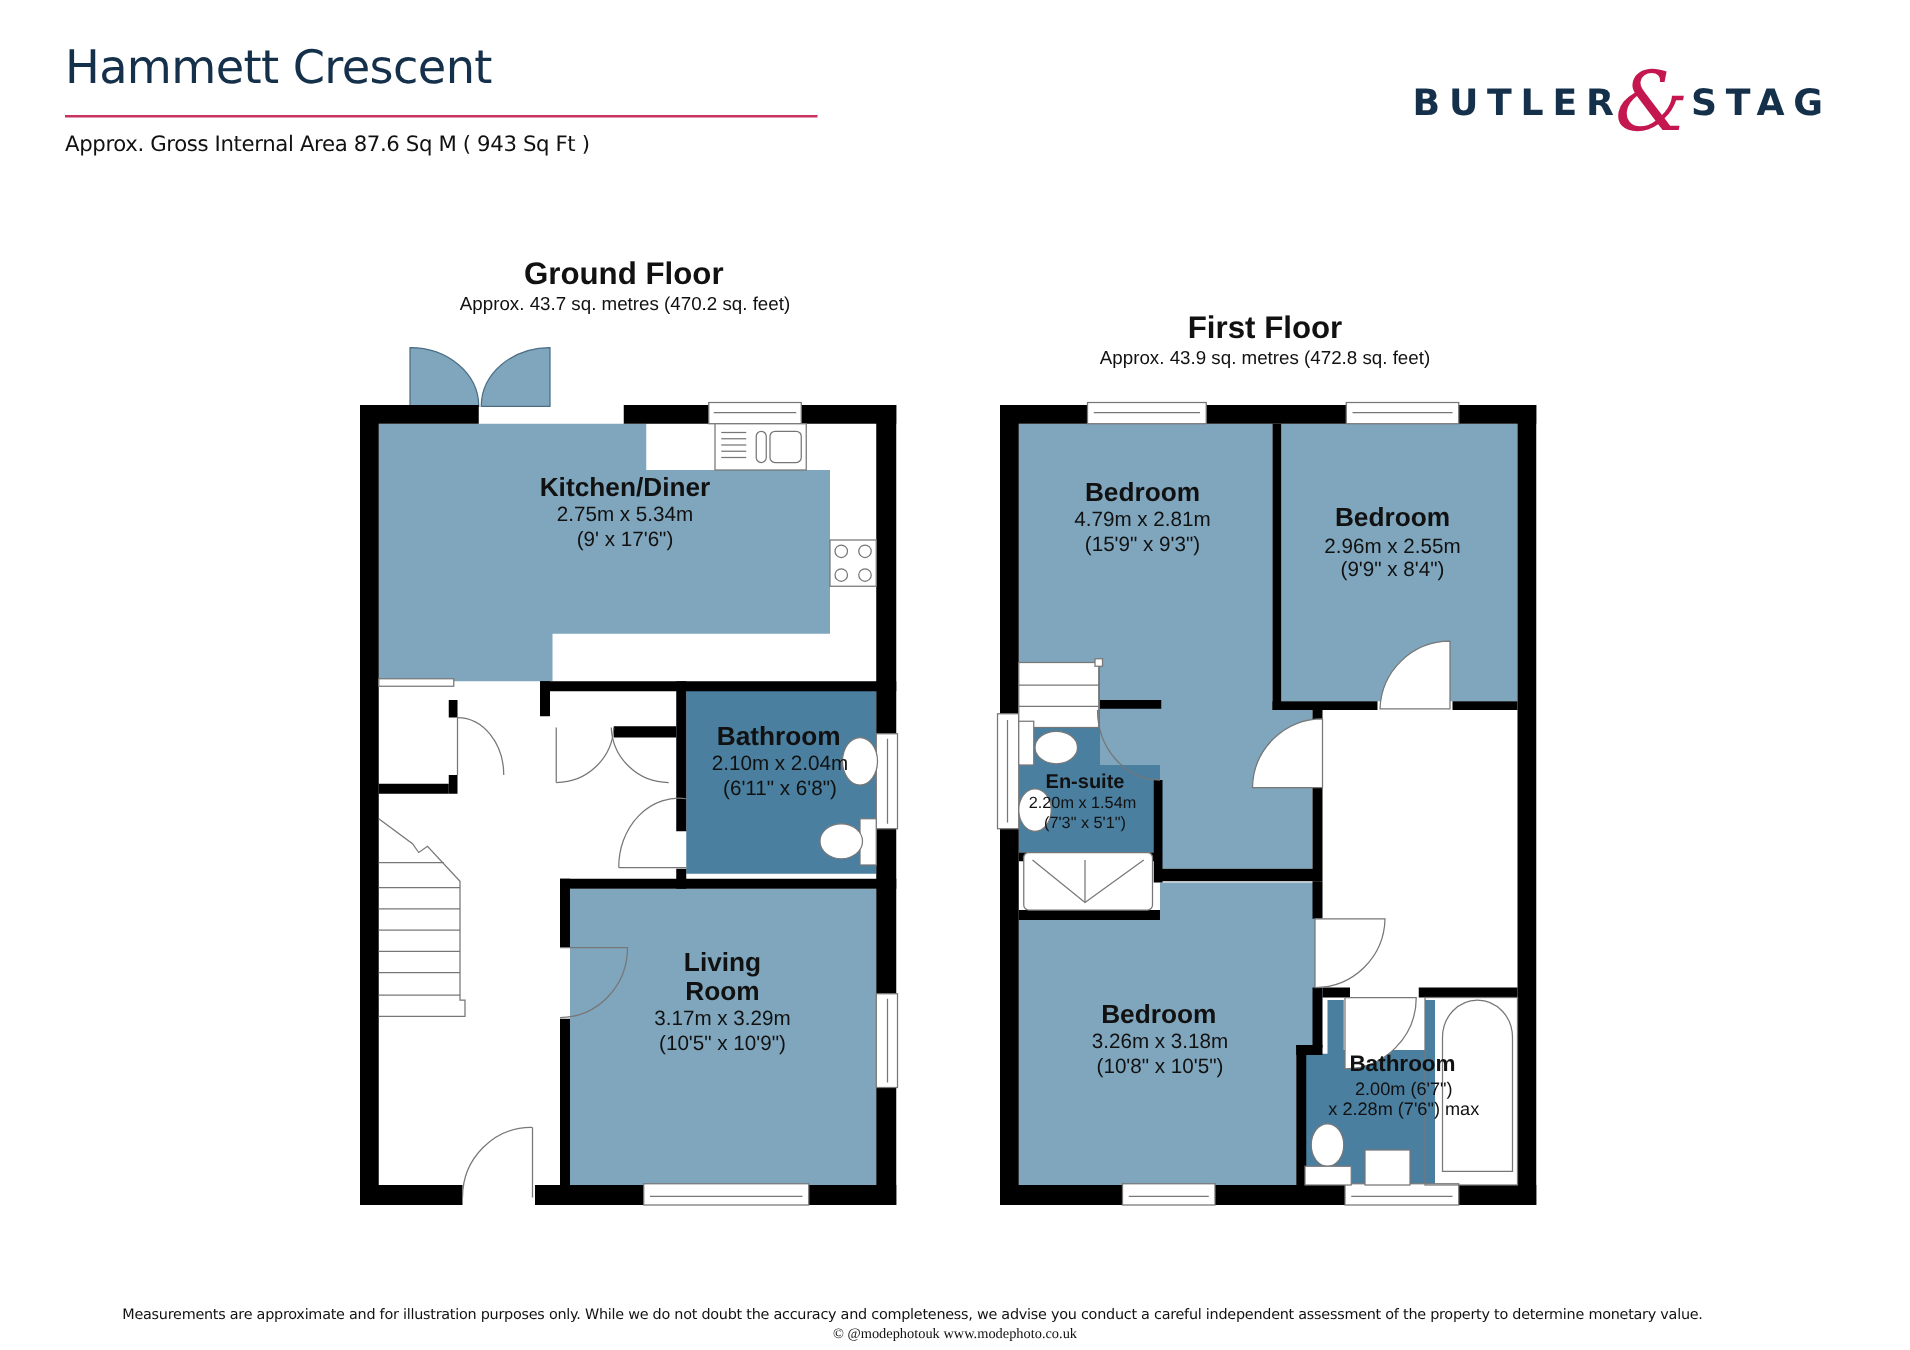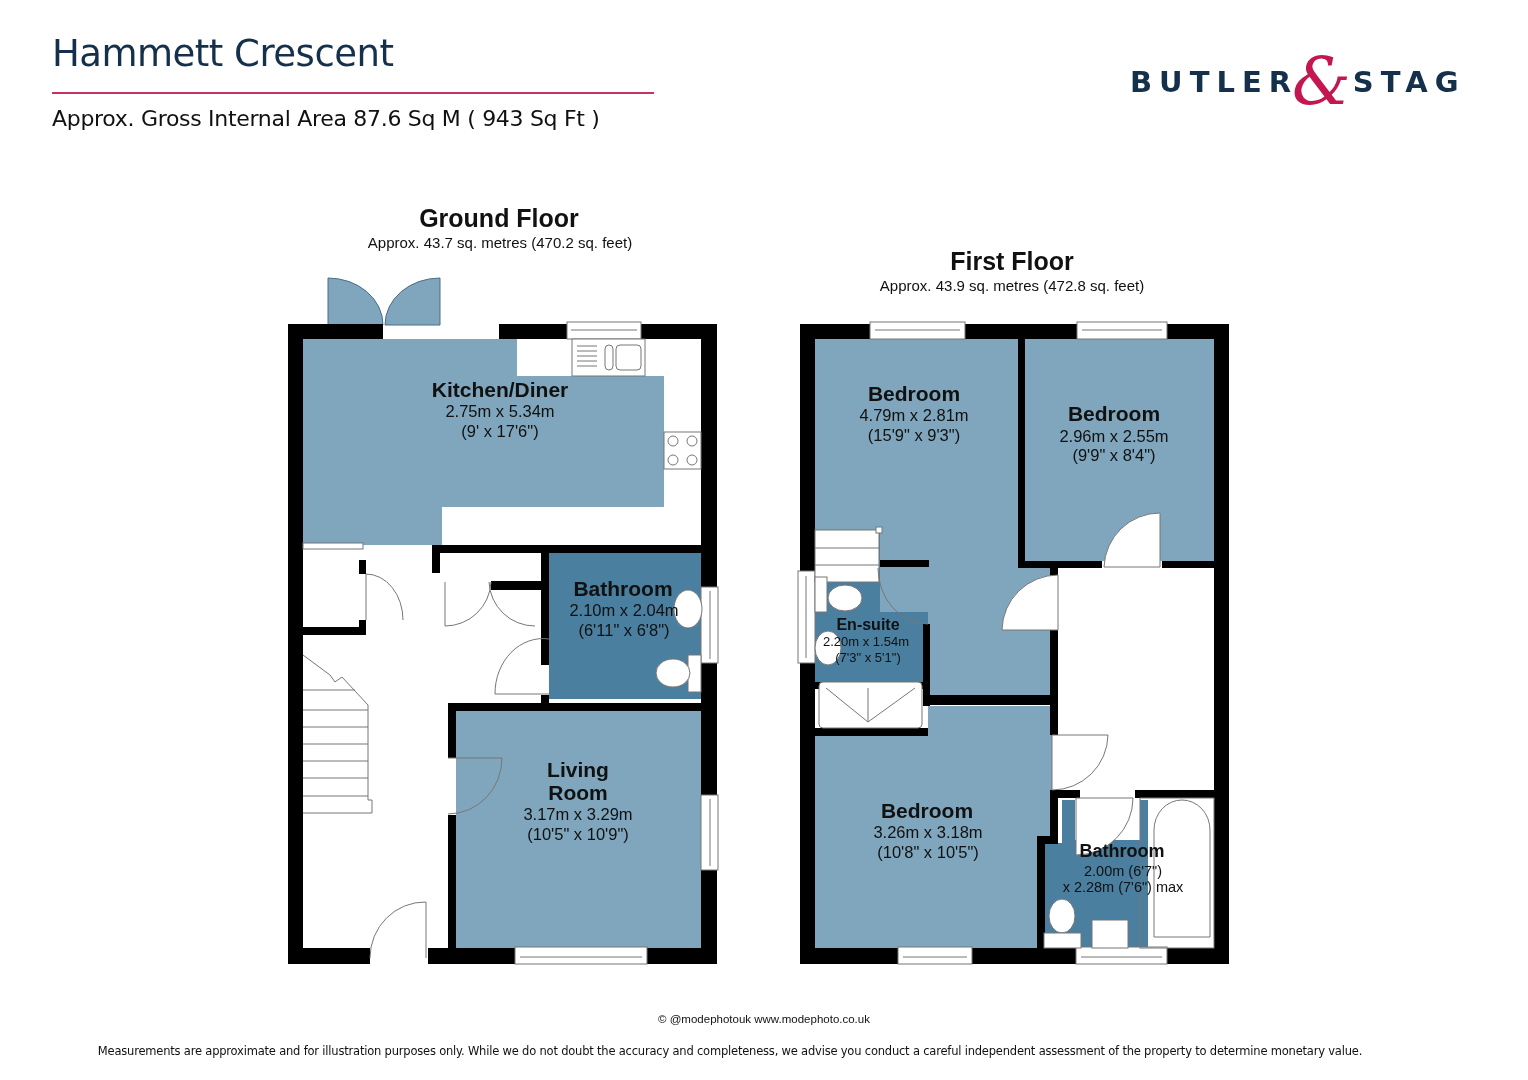--- a/index.html
+++ b/index.html
@@ -1,25 +1,25 @@
 <!DOCTYPE html>
 <html><head>
 <meta charset="utf-8">
 <style>
   html, body { margin:0; padding:0; background:#ffffff; }
   body { width:1528px; height:1080px; position:relative; overflow:hidden; font-family:"Liberation Sans", sans-serif; }
   .title { position:absolute; left:52px; top:32px; font-size:37px; color:#14304a; font-family:"DejaVu Sans", sans-serif; letter-spacing:-0.5px; }
   .title-rule { position:absolute; left:52px; top:92px; width:602px; height:1.5px; background:#c8325e; }
-  .subtitle { position:absolute; left:52px; top:106px; font-size:22px; color:#111; font-family:"DejaVu Sans", sans-serif; letter-spacing:-0.3px; }
+  .subtitle { position:absolute; left:52px; top:106px; font-size:17px; color:#111; font-family:"DejaVu Sans", sans-serif; letter-spacing:-0.3px; }
   .logo { position:absolute; left:1130px; top:50px; height:64px; display:flex; align-items:center; }
   .logo .word { font-family:"DejaVu Sans", sans-serif; font-weight:bold; font-size:29px; color:#14304a; letter-spacing:7px; }
   .logo .amp { font-family:"DejaVu Serif", serif; font-style:italic; font-size:66px; color:#c4174f; margin:0 2px 0 -6px; line-height:1; }
   svg.plan { position:absolute; left:0; top:0; }
   .disclaimer { position:absolute; left:0; width:1460px; text-align:center; top:1003px; font-size:11.5px; color:#111; font-family:"DejaVu Sans", sans-serif; letter-spacing:-0.2px;margin-top:41px; }
-  .credit { position:absolute; left:0; width:1528px; text-align:center; top:1013px; font-size:11.5px; color:#111; font-family:Liberation Sans, sans-serif; }
+  .credit { position:absolute; left:0; width:1528px; text-align:center; top:1061px; font-size:11.5px; color:#111; font-family:Liberation Serif, serif; }
   .floor-title { font-family:"Liberation Sans", sans-serif; font-weight:bold; font-size:25px; fill:#111; }
   .floor-area { font-family:"Liberation Sans", sans-serif; font-size:15px; fill:#111; }
   .room-name { font-family:"Liberation Sans", sans-serif; font-weight:bold; font-size:21px; fill:#111; }
   .room-dim { font-family:"Liberation Sans", sans-serif; font-size:16.5px; fill:#111; }
   .room-name-sm { font-family:"Liberation Sans", sans-serif; font-weight:bold; font-size:16px; fill:#111; }
   .room-dim-sm { font-family:"Liberation Sans", sans-serif; font-size:13px; fill:#111; }
 </style>
 </head>
 <body>
 

